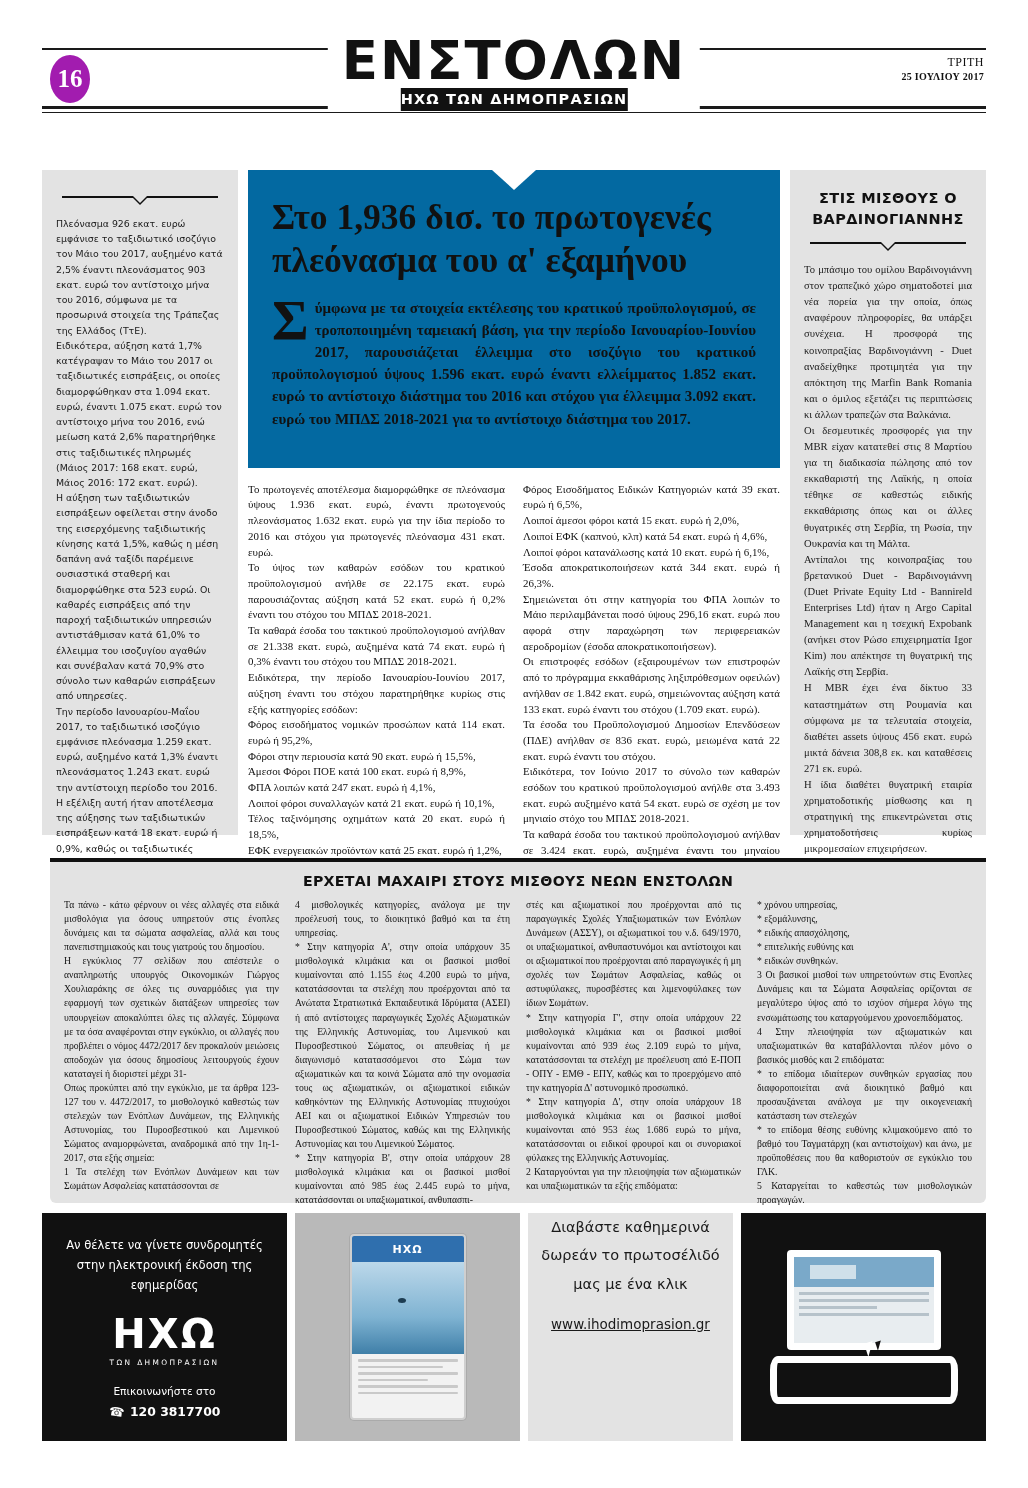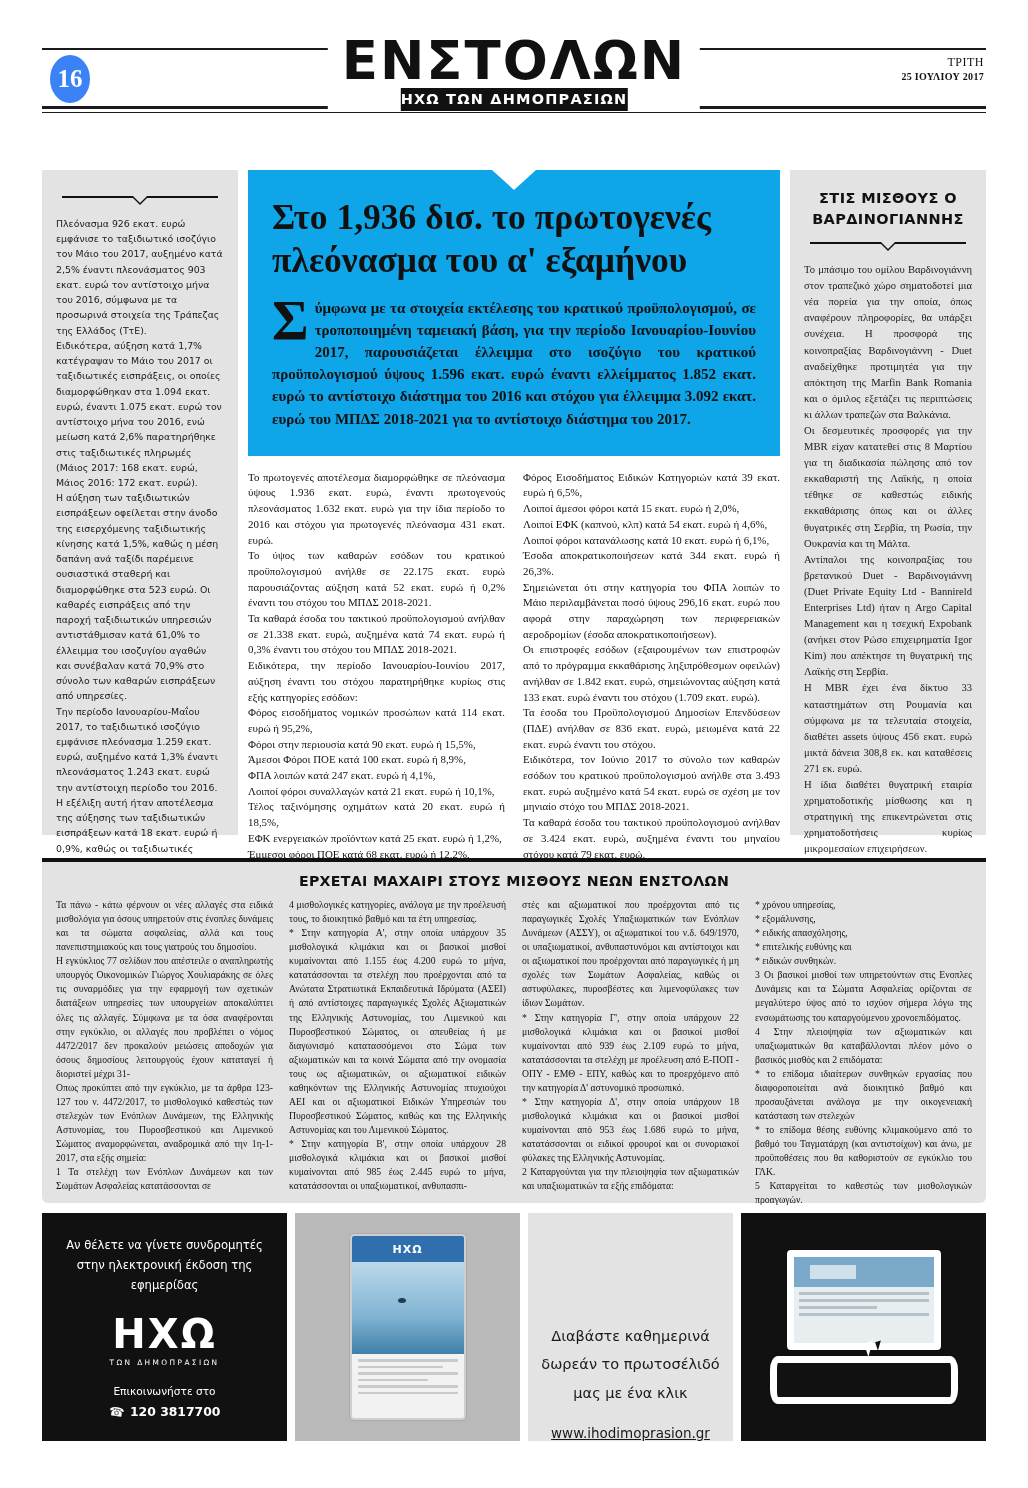--- a/index.html
+++ b/index.html
@@ -12,21 +12,21 @@
   }
   .page{position:relative;width:1028px;height:1488px;box-sizing:border-box;padding:0;}
 
   
   .masthead{position:relative;height:120px;margin:0 42px;}
   .rule-top{position:absolute;left:0;right:0;top:48px;height:2px;background:#1a1a1a;}
   .rule-bottom{position:absolute;left:0;right:0;top:106px;height:3px;background:#1a1a1a;}
   .rule-bottom2{position:absolute;left:0;right:0;top:112px;height:1px;background:#1a1a1a;}
   .pagenum{
     position:absolute;left:8px;top:55px;width:40px;height:48px;border-radius:50%;
-    background:#3b82f6;color:#fff;display:flex;align-items:center;justify-content:center;
+    background:#a21caf;color:#fff;display:flex;align-items:center;justify-content:center;
     font-family:"Liberation Serif",serif;font-size:25px;font-weight:bold;z-index:5;
   }
   .logo-wrap{
     position:absolute;left:50%;transform:translateX(-50%);top:36px;text-align:center;
     background:#fff;padding:0 14px;z-index:4;
   }
   .logo-main{
     font-family:"DejaVu Sans", sans-serif;font-weight:bold;font-size:53px;
     letter-spacing:2px;line-height:0.95;color:#111;
   }
@@ -70,21 +70,21 @@
   }
   .side-body{
     font-family:"DejaVu Sans",sans-serif;font-size:9.4px;line-height:1.62;text-align:left;color:#1a1a1a;
     white-space:pre-wrap;
   }
   .side-body.serif{font-family:"Liberation Serif",serif;font-size:10.6px;line-height:1.52;text-align:justify;}
 
   
   .feature{position:absolute;left:206px;right:206px;top:0;height:665px;}
   .headbox{
-    background:#0ea5e9;position:relative;padding:26px 24px 26px;
+    background:#0369a1;position:relative;padding:26px 24px 38px;
   }
   .headbox .notch{
     position:absolute;left:50%;top:0;transform:translateX(-50%);
     width:0;height:0;border-left:22px solid transparent;border-right:22px solid transparent;
     border-top:20px solid #ffffff;
   }
   .headline{
     font-family:"Liberation Serif",serif;font-weight:bold;font-size:35.5px;line-height:1.22;
     color:#111;text-align:left;margin:0;
   }
@@ -96,21 +96,21 @@
     float:left;font-size:56px;line-height:0.82;font-weight:bold;padding:2px 6px 0 0;
     font-family:"Liberation Serif",serif;
   }
   .artcols{display:flex;gap:18px;margin-top:14px;}
   .artcol{
     flex:1;font-family:"Liberation Serif",serif;font-size:10.9px;line-height:1.44;
     text-align:justify;color:#111;white-space:pre-wrap;
   }
 
   
-  .lowersection{position:absolute;left:42px;right:42px;top:858px;height:345px;background:#e3e3e3;border-radius:6px;}
+  .lowersection{position:absolute;left:50px;right:42px;top:858px;height:345px;background:#e3e3e3;border-radius:6px;}
   .lower-rule{height:4px;background:#111;}
   .lower-title{
     text-align:center;font-family:"DejaVu Sans",sans-serif;font-weight:bold;
     font-size:14.2px;letter-spacing:.3px;padding:11px 0 9px;color:#111;
   }
   .lowercols{display:flex;gap:16px;padding:0 14px 12px;}
   .lowercol{
     flex:1;font-family:"Liberation Serif",serif;font-size:9.7px;line-height:1.45;
     text-align:justify;color:#141414;white-space:pre-wrap;
   }
@@ -132,21 +132,21 @@
   }
   .phonemock .pm-head{height:26px;background:#2f6fae;display:flex;align-items:center;justify-content:center;}
   .phonemock .pm-logo{color:#fff;font-family:"DejaVu Sans",sans-serif;font-weight:bold;font-size:11px;letter-spacing:1px;}
   .phonemock .pm-photo{height:92px;background:linear-gradient(#bcd8ea,#7fb3d2 60%,#3f7fa8);position:relative;}
   .phonemock .pm-photo::after{content:"";position:absolute;left:46px;top:36px;width:8px;height:5px;background:#1d3d52;border-radius:50%;}
   .phonemock .pm-lines{padding:5px 6px;}
   .phonemock .pm-lines i{display:block;height:2.5px;background:#c9c9c9;margin-bottom:4px;border-radius:1px;}
   .phonemock .pm-lines i:nth-child(2){width:85%}
   .phonemock .pm-lines i:nth-child(4){width:70%}
 
-  .ad3{flex:1;background:#e3e3e3;display:flex;align-items:flex-end;justify-content:center;text-align:center;}
+  .ad3{flex:1;background:#e3e3e3;display:flex;align-items:flex-start;justify-content:center;text-align:center;}
   .ad3 .t{font-family:"DejaVu Sans",sans-serif;font-size:14.5px;line-height:1.95;color:#1a1a1a;}
   .ad3 .url{font-family:"DejaVu Sans",sans-serif;font-size:13.5px;text-decoration:underline;margin-top:18px;display:block;color:#1a1a1a;}
 
   .ad4{width:245px;background:#111;display:flex;align-items:center;justify-content:center;}
   .laptop{width:188px;position:relative;}
   .laptop .screen{
     width:140px;height:86px;margin:0 auto;background:#fff;border:7px solid #fff;border-radius:4px;
     position:relative;overflow:hidden;background:#e8edf0;
   }
   .laptop .screen .s-top{height:30px;background:#7aa9c9;}

